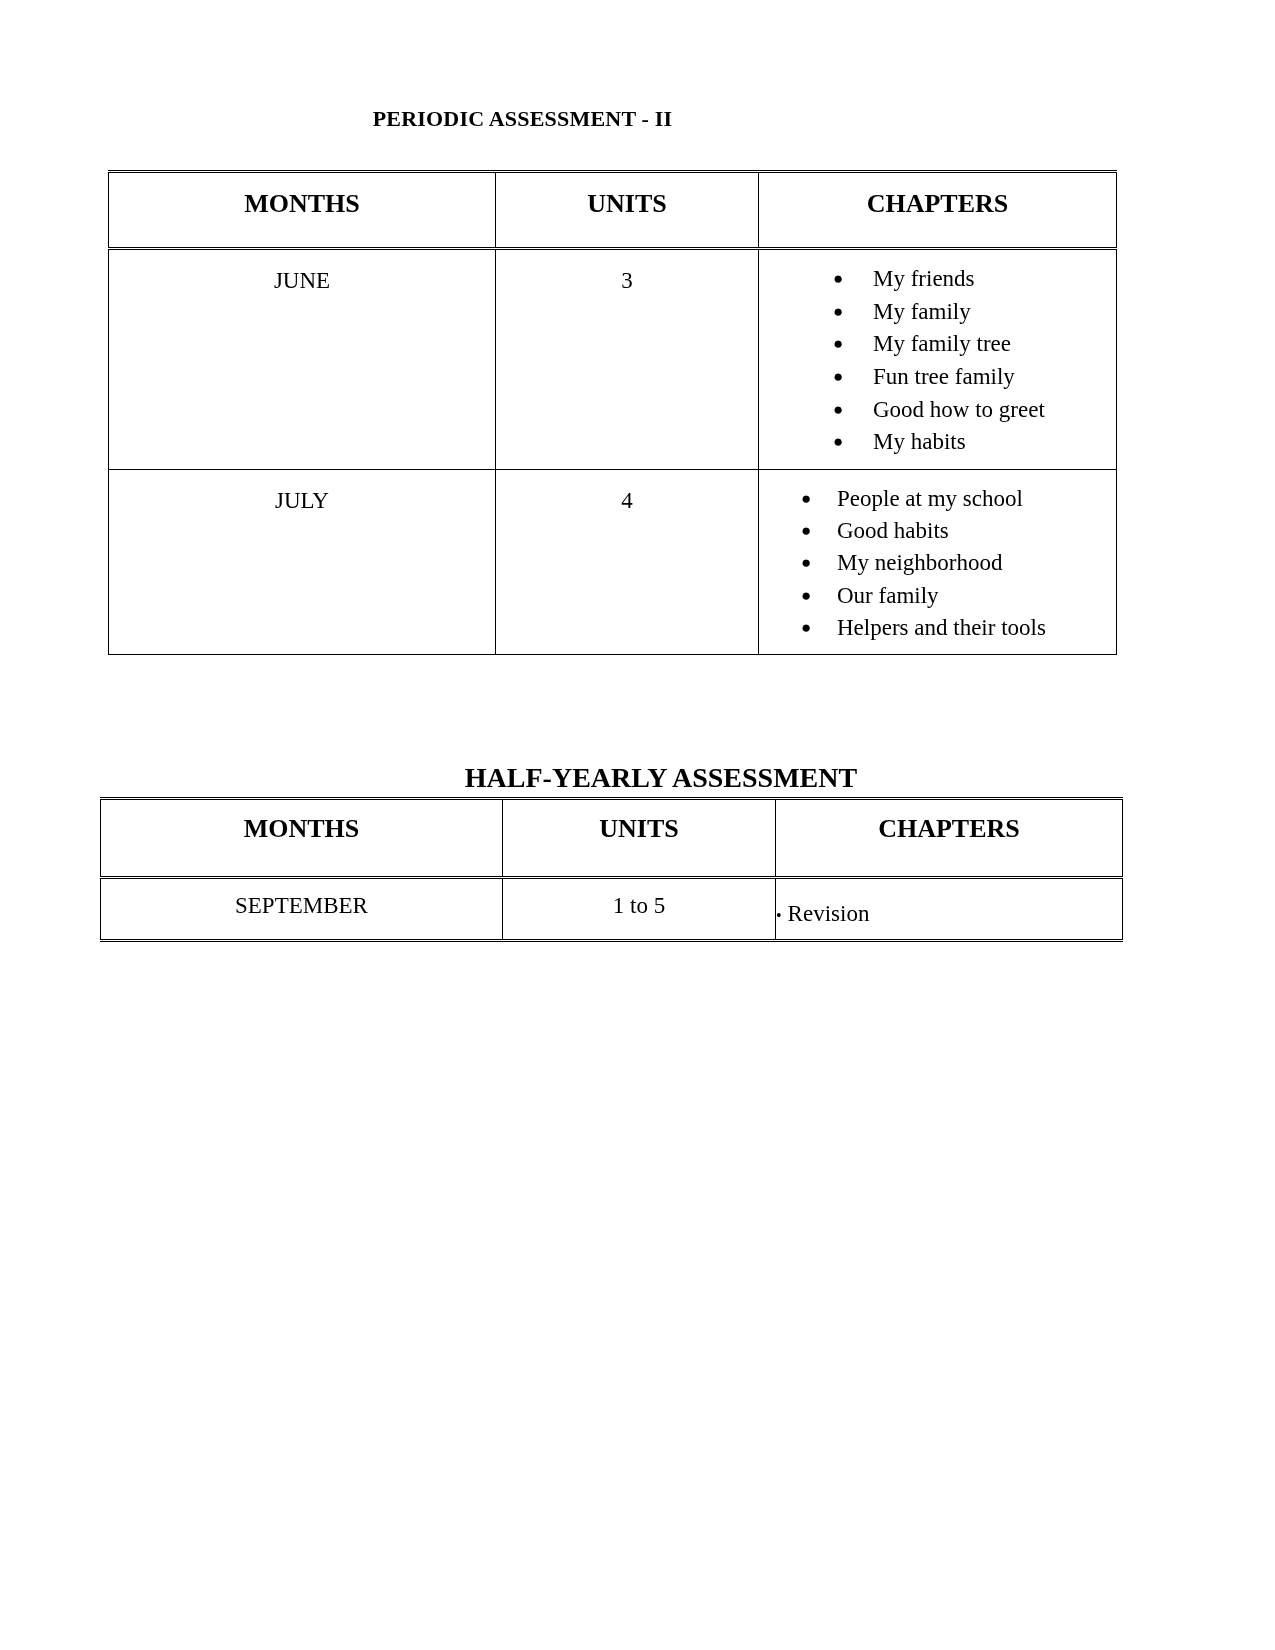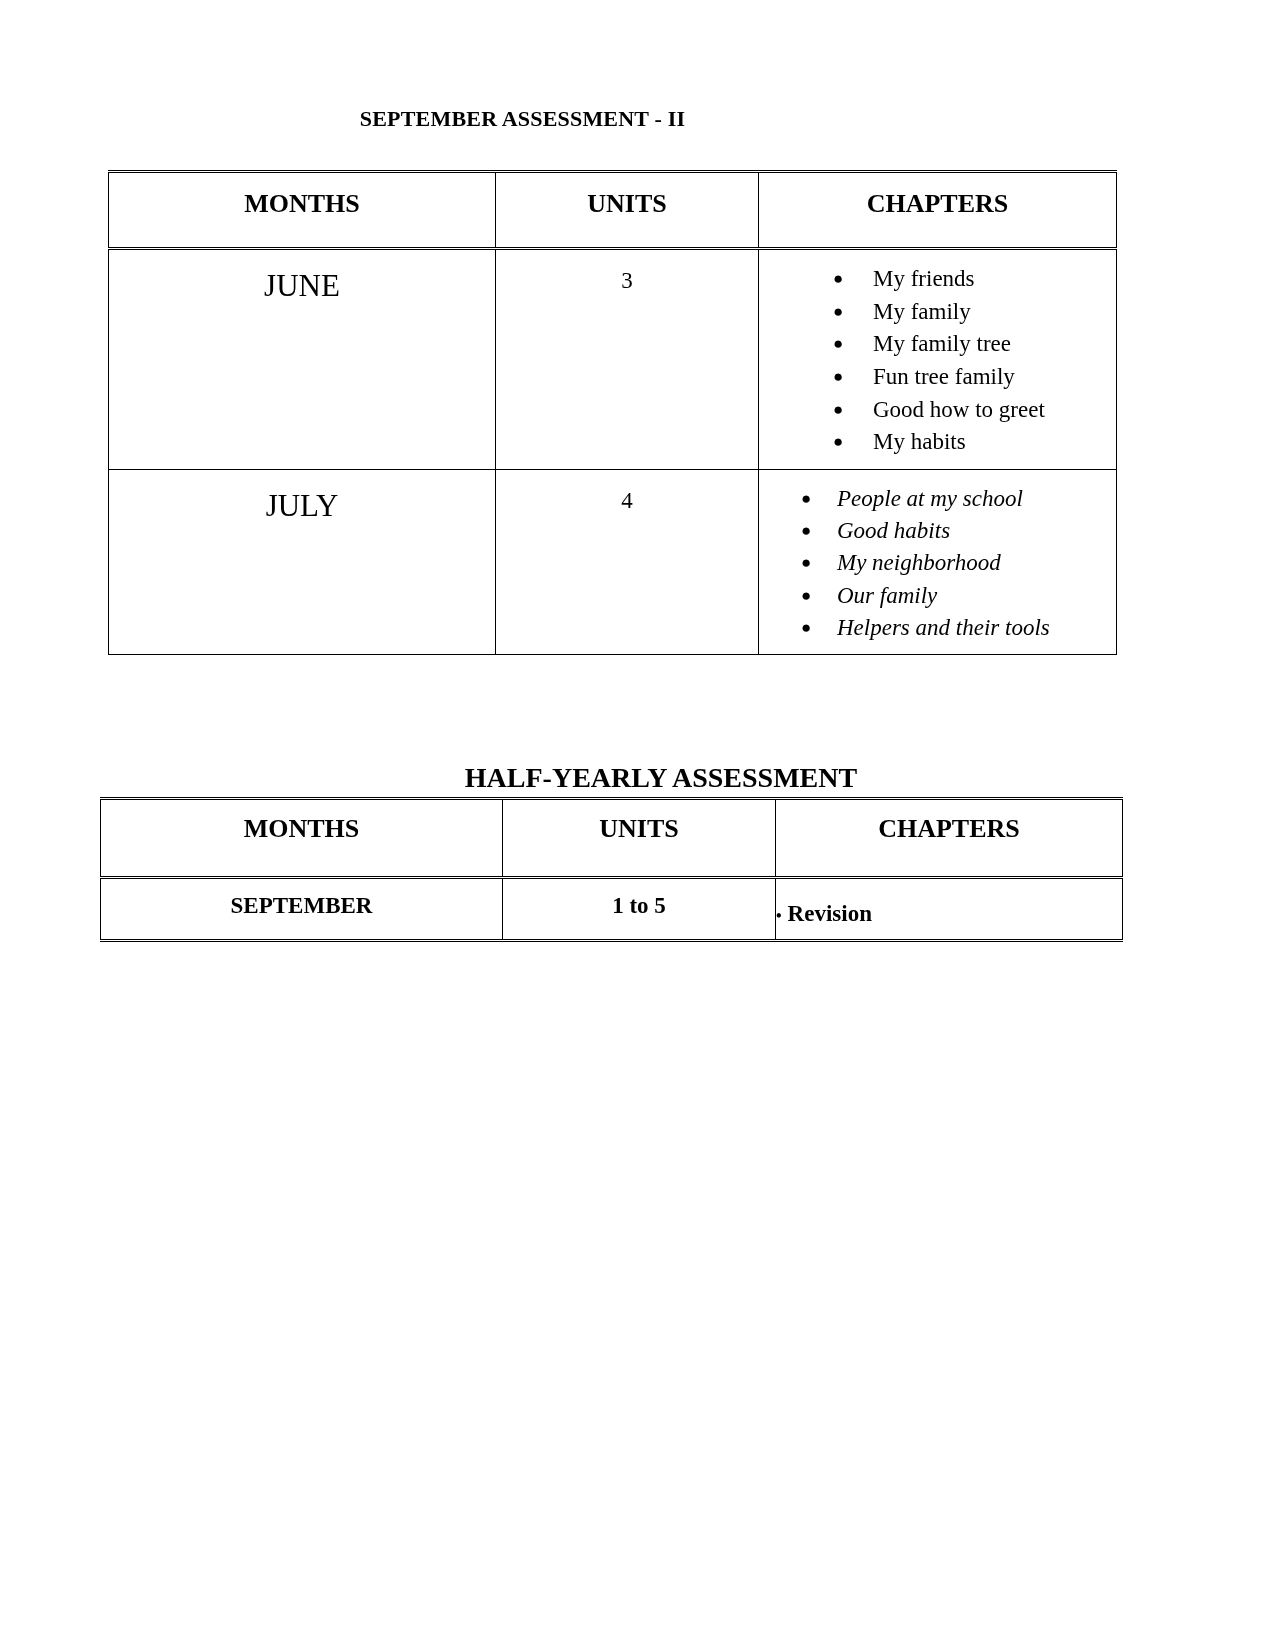--- a/index.html
+++ b/index.html
@@ -57,21 +57,21 @@
   .hdr-cell {
     text-align: center;
     font-size: 26px;
     font-weight: bold;
     padding-top: 18px;
     padding-bottom: 30px;
     line-height: 1.0;
   }
   .month-cell {
     text-align: center;
-    font-size: 31px;
+    font-size: 23px;
     padding-top: 18px;
     padding-bottom: 8px;
   }
   .units-cell {
     text-align: center;
     font-size: 23px;
     padding-top: 18px;
     padding-bottom: 8px;
   }
   .chapters-cell {
@@ -98,21 +98,21 @@
   }
   ul.chapters li .txt {
     display: inline-block;
   }
   
   .ind-june ul.chapters { padding-left: 74px; }
   .ind-june ul.chapters li .txt { padding-left: 40px; text-align: right; }
   .ind-june ul.chapters li { line-height: 1.42; }
 
   .ind-july ul.chapters { padding-left: 42px; }
-  .ind-july ul.chapters li .txt { padding-left: 36px; font-style: italic; }
+  .ind-july ul.chapters li .txt { padding-left: 36px; }
 
   .ind-aug ul.chapters { padding-left: 42px; }
   .ind-aug ul.chapters li .txt { padding-left: 36px; }
 
   
   .june-body { min-height: 178px; }
   .july-body { min-height: 140px; }
   .aug-body  { min-height: 40px; }
 
   
@@ -142,21 +142,20 @@
     border: 1px solid #000000;
     vertical-align: top;
     padding: 0;
   }
   table.sched2 tr.hdr td {
     border-top: 3px double #000000;
     border-bottom: 3px double #000000;
   }
   table.sched2 tr.last td {
     border-bottom: 3px double #000000;
-    font-weight: bold;
   }
   .hdr-cell2 {
     text-align: center;
     font-size: 26px;
     font-weight: bold;
     padding-top: 16px;
     padding-bottom: 34px;
     line-height: 1.0;
   }
   .cell2 {
@@ -175,21 +174,21 @@
     font-size: 16px;
     vertical-align: middle;
     margin-right: 6px;
   }
 </style>
 </head>
 <body>
 
 <div class="page">
 
-  <div class="title-pa">SEPTEMBER ASSESSMENT - II</div>
+  <div class="title-pa">PERIODIC ASSESSMENT - II</div>
 
   <div class="table1-wrap">
     <table class="sched">
       <colgroup>
         <col style="width:387px">
         <col style="width:263px">
         <col style="width:358px">
       </colgroup>
       <tbody>
         <tr class="hdr">

